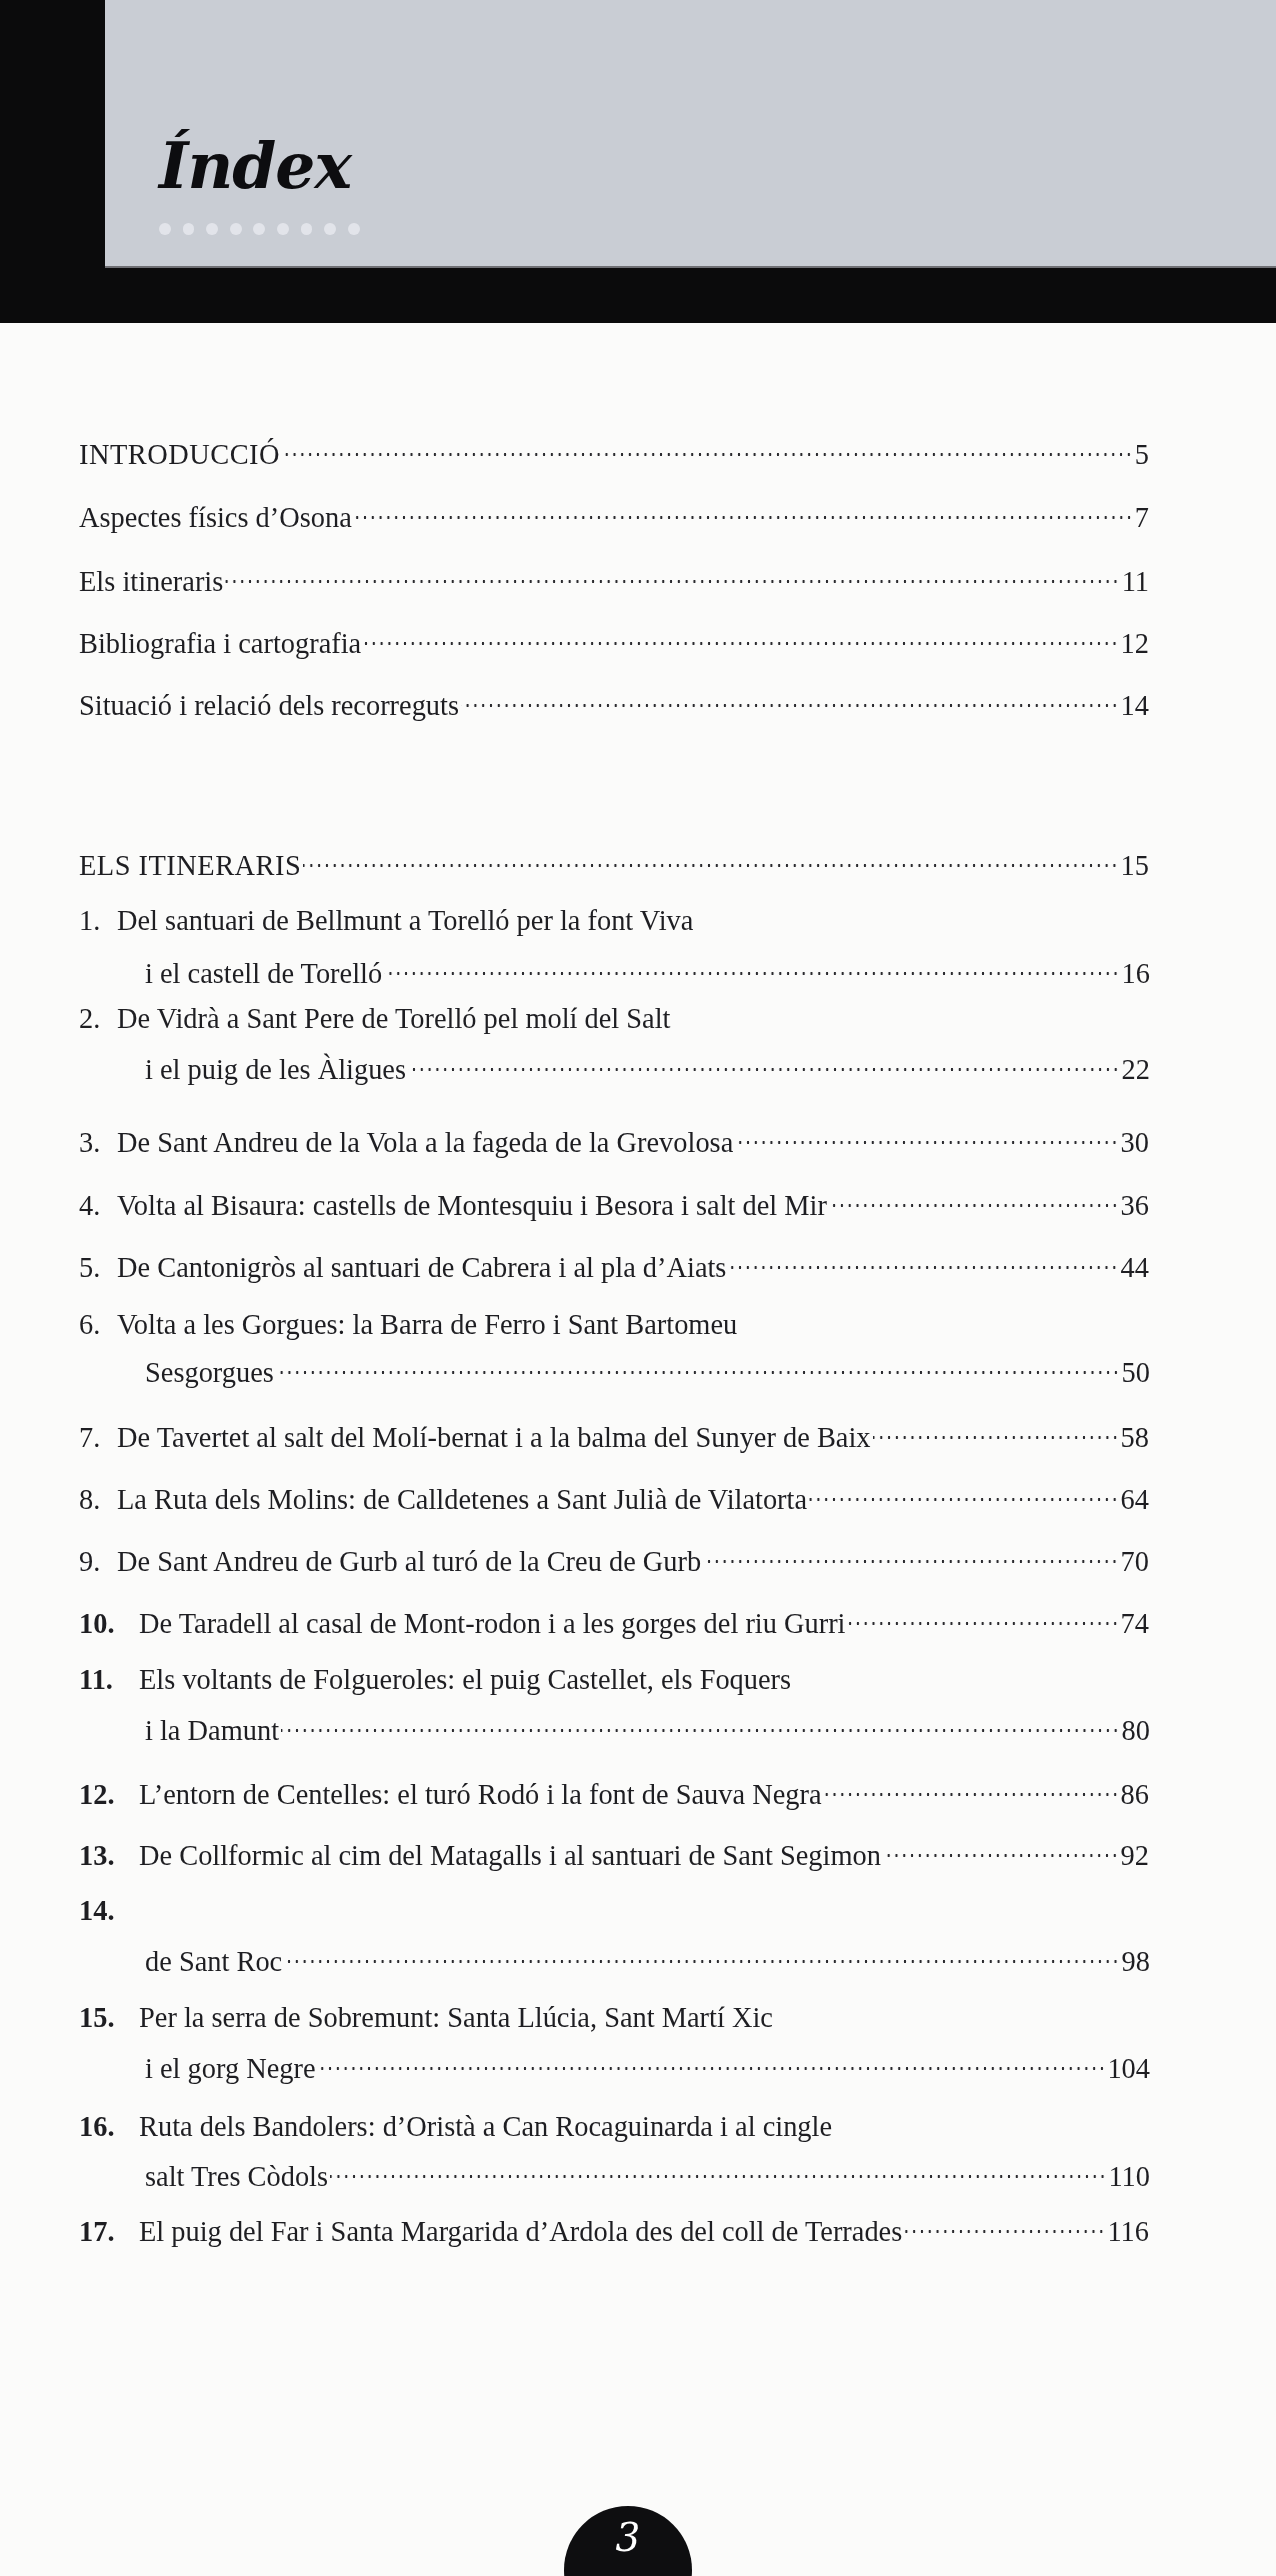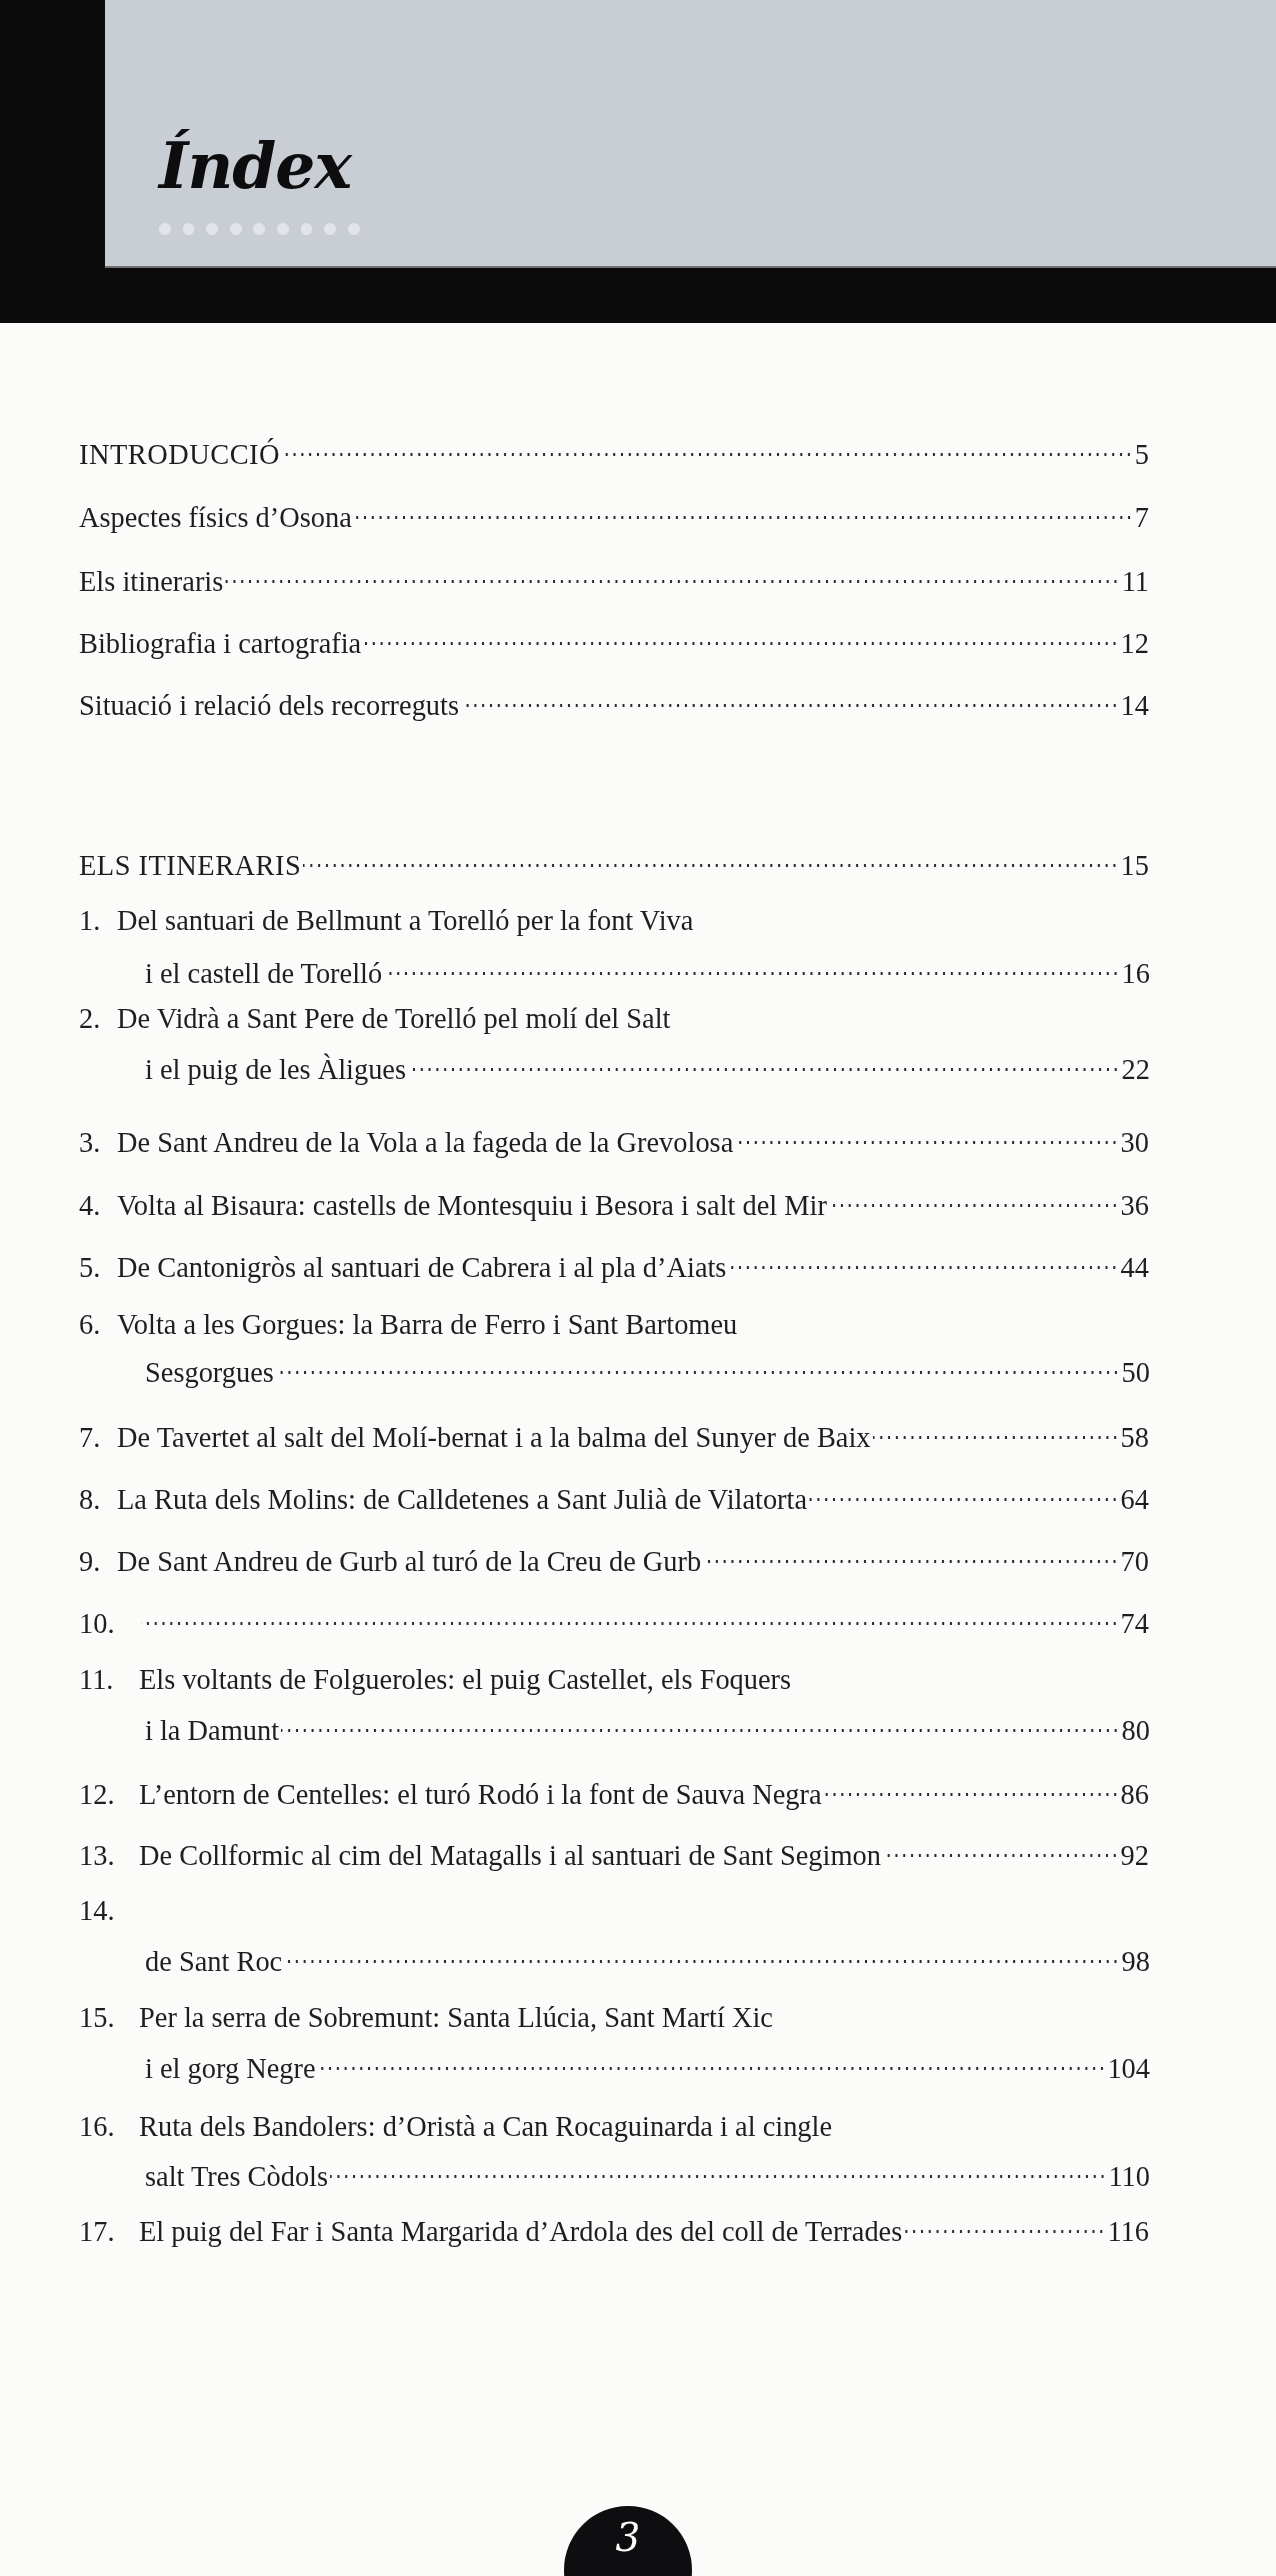--- a/index.html
+++ b/index.html
@@ -48,21 +48,21 @@
     content: "";
     position: absolute; left: 0; right: 0; bottom: 7.8px; height: 2.9px;
     background-image: radial-gradient(circle, #2a2a2e 1.1px, transparent 1.5px);
     background-size: 7.8px 2.9px; background-repeat: repeat-x; background-position: right center;
   }
   .row .page { text-align: right; }
   .row.caps .label { letter-spacing: 0.5px; }
   .row.cont { padding-left: 66px; width: 1005px; }
   .row.item { width: 1070px; }
   .row.item .num { width: 38px; }
-  .row.item.two .num { width: 60px; }
+  .row.item.two .num { width: 60px; font-weight: bold; }
   .page-badge {
     position: absolute; left: 564px; top: 2506px; width: 128px; height: 128px;
     border-radius: 50%; background: #0e0e10;
   }
   .page-badge span {
     position: absolute; left: 0; right: 0; top: 9.8px; text-align: center;
     color: #ffffff; font-style: italic; font-size: 39px; line-height: 43px;
     font-family: "DejaVu Serif", "Liberation Serif", serif;
   }
 </style>
@@ -185,20 +185,21 @@
 
   <div class="row item" style="top:1538px">
     <span class="num">9.</span>
     <span class="label">De Sant Andreu de Gurb al turó de la Creu de Gurb</span>
     <span class="leader"></span>
     <span class="page">70</span>
   </div>
 
   <div class="row item two" style="top:1600px">
     <span class="num">10.</span>
+    <span class="label">De Taradell al casal de Mont-rodon i a les gorges del riu Gurri</span>
     <span class="leader"></span>
     <span class="page">74</span>
   </div>
 
   <div class="row item two" style="top:1663px">
     <span class="num">11.</span>
     <span class="label">Els voltants de Folgueroles: el puig Castellet, els Foquers</span>
   </div>
   <div class="row cont" style="top:1707px">
     <span class="label">i la Damunt</span>

